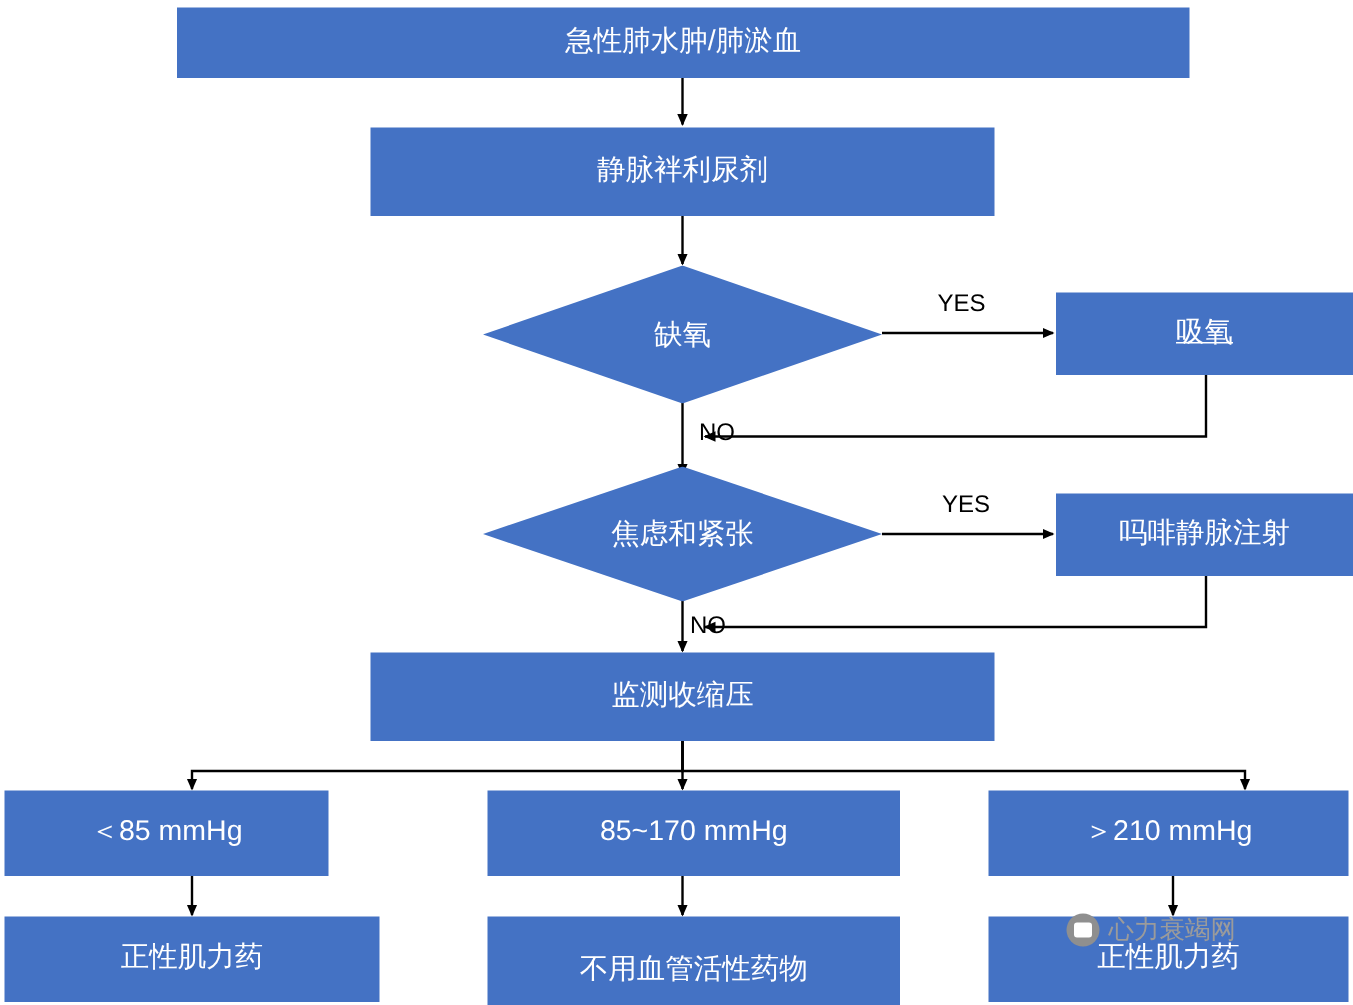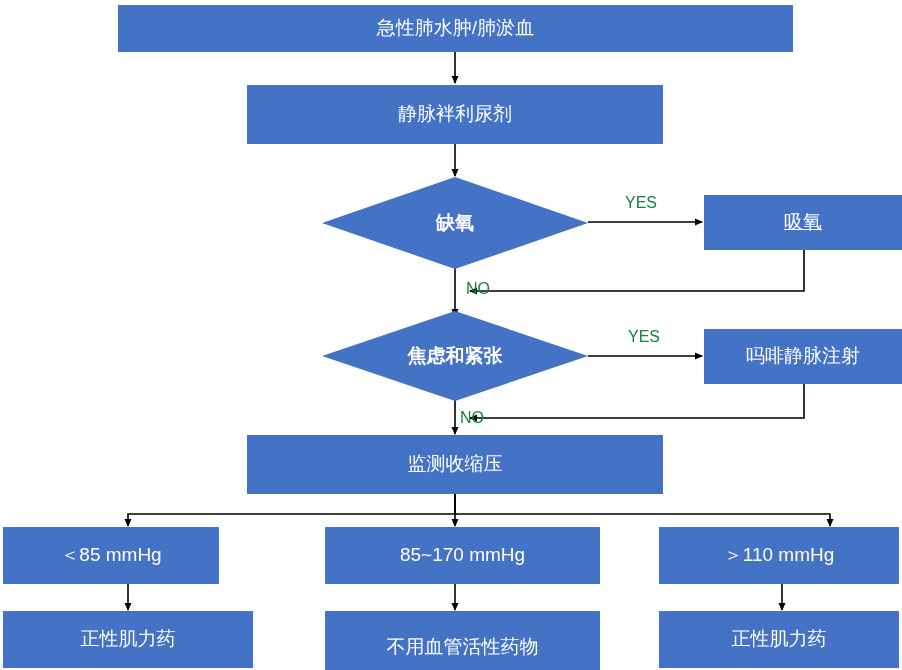--- a/index.html
+++ b/index.html
@@ -23,21 +23,20 @@
     align-items: center;
     justify-content: center;
     text-align: center;
     font-size: 19px;
     line-height: 1.2;
     box-sizing: border-box;
     padding: 2px 6px;
   }
   .diamond-wrap {
     position: absolute;
-    font-weight: bold;
   }
   .diamond-wrap svg {
     position: absolute;
     left: 0;
     top: 0;
   }
   .diamond-label {
     position: absolute;
     left: 0;
     top: 0;
@@ -45,21 +44,21 @@
     height: 100%;
     display: flex;
     align-items: center;
     justify-content: center;
     color: #ffffff;
     font-size: 19px;
     text-align: center;
   }
   .edge-label {
     position: absolute;
-    color: #15803d;
+    color: #000000;
     font-size: 16px;
     font-family: "Liberation Sans", sans-serif;
     white-space: nowrap;
   }
   .connectors {
     position: absolute;
     left: 0;
     top: 0;
     width: 902px;
     height: 670px;
@@ -172,29 +171,33 @@
 
   <div class="node" style="left:3px; top:527px; width:216px; height:57px;">
     <span>＜85 mmHg</span>
   </div>
 
   <div class="node" style="left:325px; top:527px; width:275px; height:57px;">
     <span>85~170 mmHg</span>
   </div>
 
   <div class="node" style="left:659px; top:527px; width:240px; height:57px;">
-    <span>＞110 mmHg</span>
+    <span>＞210 mmHg</span>
   </div>
 
   <div class="node" style="left:3px; top:611px; width:250px; height:57px;">
     <span>正性肌力药</span>
   </div>
 
   <div class="node" style="left:325px; top:611px; width:275px; height:72px;">
     <span>不用血管活性药物</span>
   </div>
 
   <div class="node" style="left:659px; top:611px; width:240px; height:57px;">
     <span>正性肌力药</span>
   </div>
 
+  <div class="watermark" style="left:711px; top:608px;">
+    <span class="wm-icon"></span>
+    <span>心力衰竭网</span>
+  </div>
 
 </div>
 
 </body></html>

